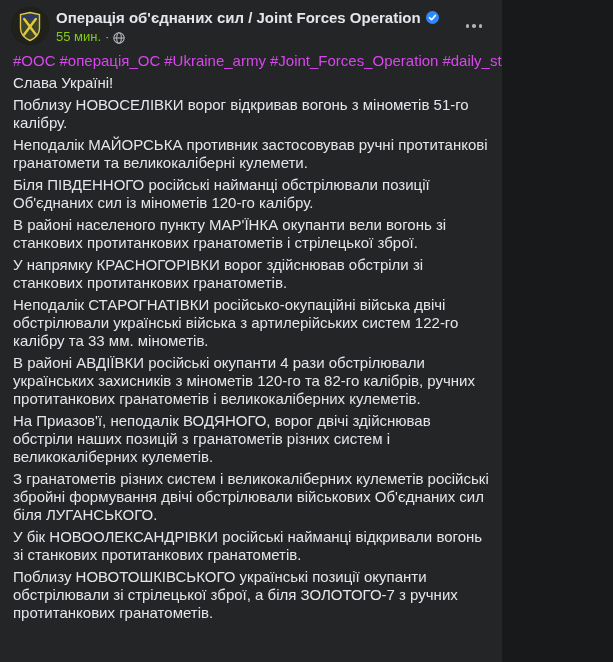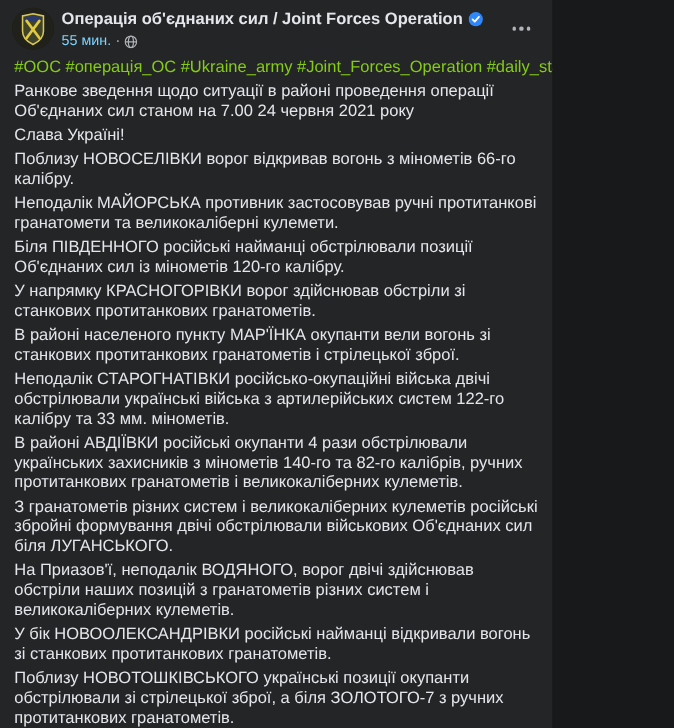--- a/index.html
+++ b/index.html
@@ -38,21 +38,21 @@
     white-space: nowrap;
   }
   .badge { margin-left: 5px; display: inline-flex; }
   .meta-row {
     display: flex; align-items: center;
     margin-top: 2px;
     font-size: 13px;
     color: #b0b3b8;
     line-height: 16px;
   }
-  .meta-row a { color: #7dd3fc; text-decoration: none; }
+  .meta-row a { color: #84cc16; text-decoration: none; }
   .meta-dot { margin: 0 4px; }
   .globe { display: inline-flex; margin-top: 1px; }
   .more-btn {
     width: 32px; height: 32px;
     margin-top: 3px;
     border: none; background: transparent;
     border-radius: 50%;
     display: flex; align-items: center; justify-content: center;
     gap: 3px;
     cursor: pointer;
@@ -66,21 +66,21 @@
   }
   
   .content {
     padding: 7px 12px 0 13px;
     font-size: 15px;
     line-height: 18px;
   }
   .content p { margin: 0 0 4px 0; }
   .hashtags { margin: 0 0 4px 0; }
   .hashtags a {
-    color: #84cc16;
+    color: #d946ef;
     text-decoration: none;
     margin-right: 4px;
   }
 </style>
 </head>
 <body>
 
 <div class="post">
 
   <div class="header">
@@ -120,28 +120,27 @@
 
     <button class="more-btn" aria-label="More">
       <i></i>
         <i></i>
         <i></i>
     </button>
   </div>
 
   <div class="content">
     <p class="hashtags"><a href="#">#ООС</a><a href="#">#операція_ОС</a><a href="#">#Ukraine_army</a><a href="#">#Joint_Forces_Operation</a><a href="#">#daily_statement</a></p>
-    <p>Ранкове зведення щодо ситуації в районі проведення операції Об'єднаних сил станом на 7.00 24 червня 2021 року</p>
     <p>Слава Україні!</p>
-    <p>Поблизу НОВОСЕЛІВКИ ворог відкривав вогонь з мінометів 66-го калібру.</p>
+    <p>Поблизу НОВОСЕЛІВКИ ворог відкривав вогонь з мінометів 51-го калібру.</p>
     <p>Неподалік МАЙОРСЬКА противник застосовував ручні протитанкові гранатомети та великокаліберні кулемети.</p>
     <p>Біля ПІВДЕННОГО російські найманці обстрілювали позиції Об'єднаних сил із мінометів 120-го калібру.</p>
+    <p>В районі населеного пункту МАР'ЇНКА окупанти вели вогонь зі станкових протитанкових гранатометів і стрілецької зброї.</p>
     <p>У напрямку КРАСНОГОРІВКИ ворог здійснював обстріли зі станкових протитанкових гранатометів.</p>
-    <p>В районі населеного пункту МАР'ЇНКА окупанти вели вогонь зі станкових протитанкових гранатометів і стрілецької зброї.</p>
     <p>Неподалік СТАРОГНАТІВКИ російсько-окупаційні війська двічі обстрілювали українські війська з артилерійських систем 122-го калібру та 33 мм. мінометів.</p>
-    <p>В районі АВДІЇВКИ російські окупанти 4 рази обстрілювали українських захисників з мінометів 140-го та 82-го калібрів, ручних протитанкових гранатометів і великокаліберних кулеметів.</p>
+    <p>В районі АВДІЇВКИ російські окупанти 4 рази обстрілювали українських захисників з мінометів 120-го та 82-го калібрів, ручних протитанкових гранатометів і великокаліберних кулеметів.</p>
+    <p>На Приазов'ї, неподалік ВОДЯНОГО, ворог двічі здійснював обстріли наших позицій з гранатометів різних систем і великокаліберних кулеметів.</p>
     <p>З гранатометів різних систем і великокаліберних кулеметів російські збройні формування двічі обстрілювали військових Об'єднаних сил біля ЛУГАНСЬКОГО.</p>
-    <p>На Приазов'ї, неподалік ВОДЯНОГО, ворог двічі здійснював обстріли наших позицій з гранатометів різних систем і великокаліберних кулеметів.</p>
     <p>У бік НОВООЛЕКСАНДРІВКИ російські найманці відкривали вогонь зі станкових протитанкових гранатометів.</p>
     <p>Поблизу НОВОТОШКІВСЬКОГО українські позиції окупанти обстрілювали зі стрілецької зброї, а біля ЗОЛОТОГО-7 з ручних протитанкових гранатометів.</p>
   </div>
 
 </div>
 
 </body></html>

